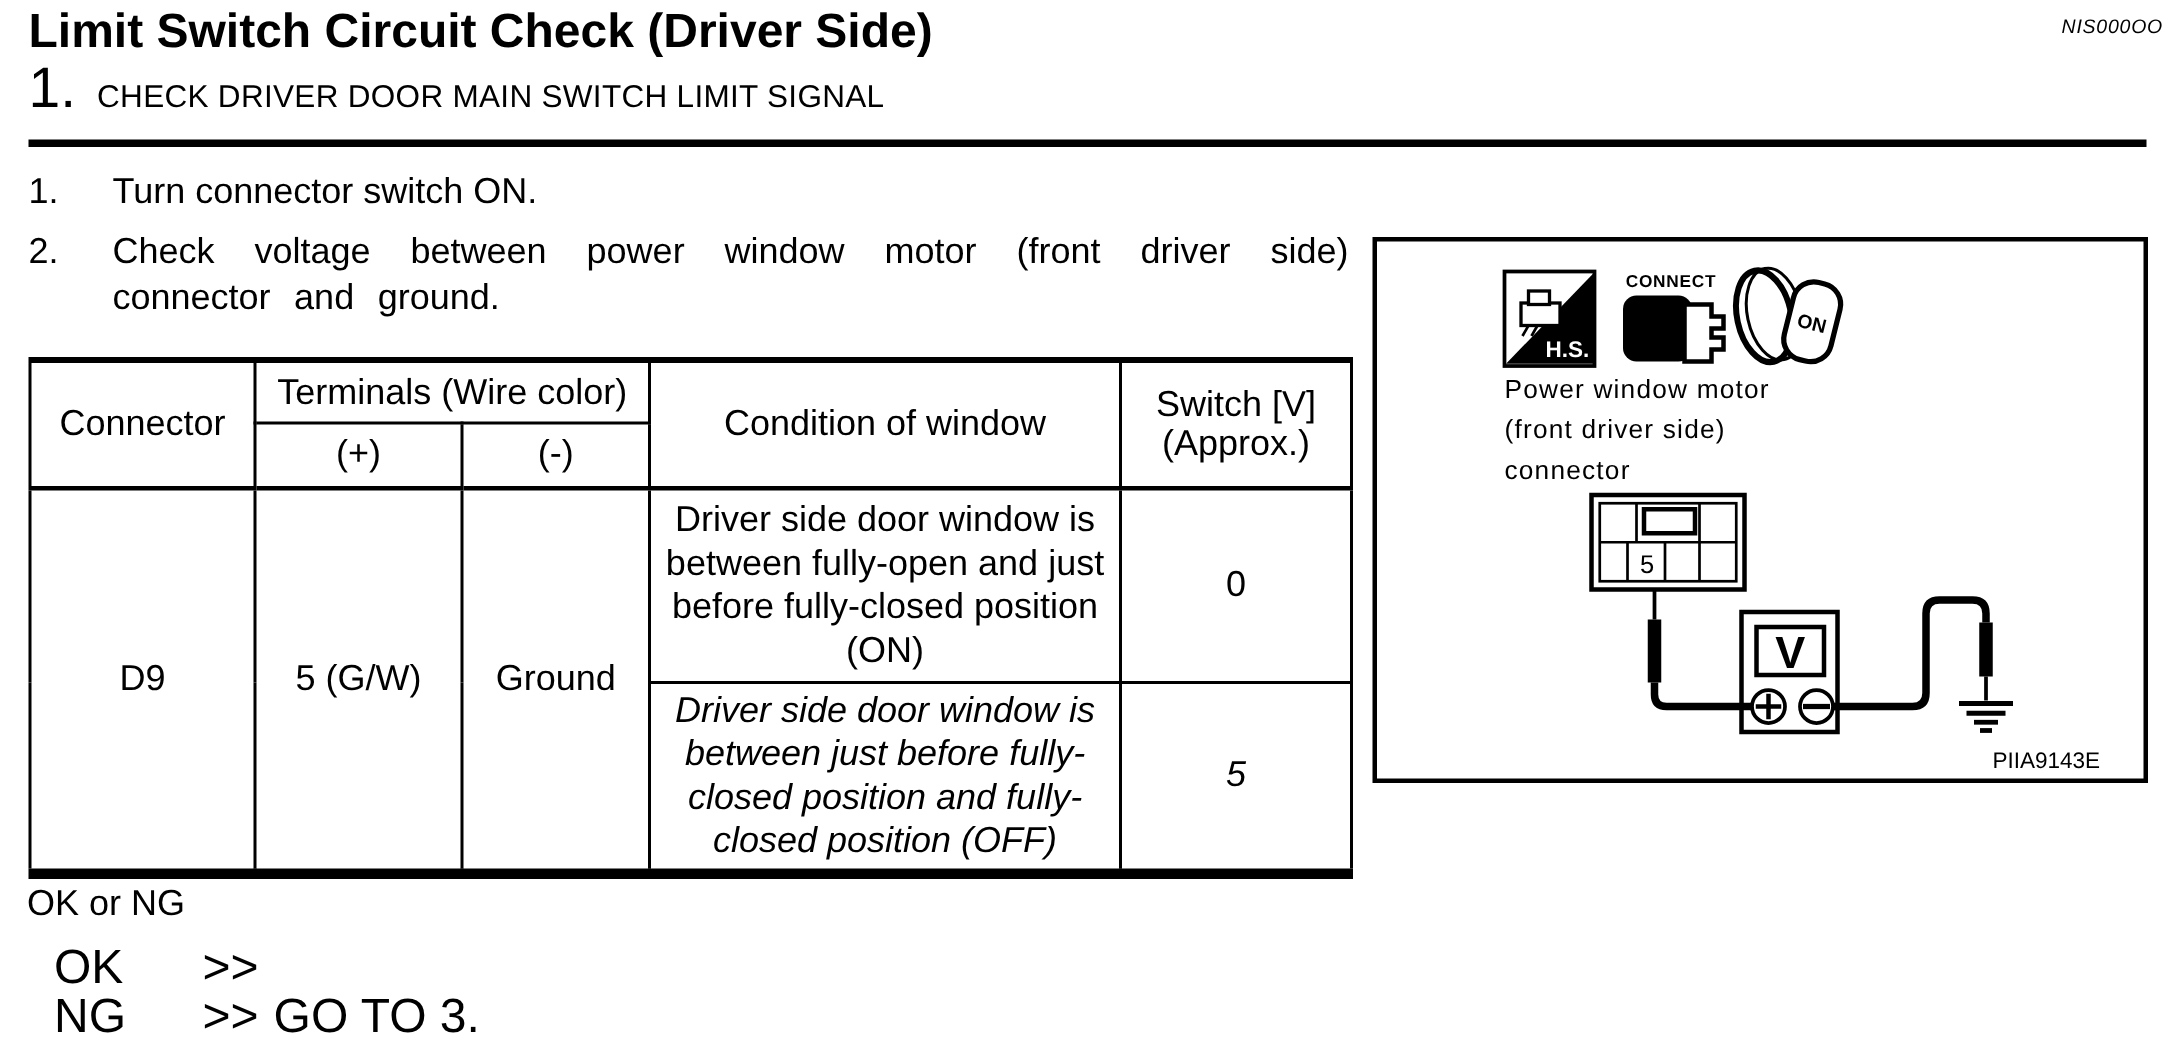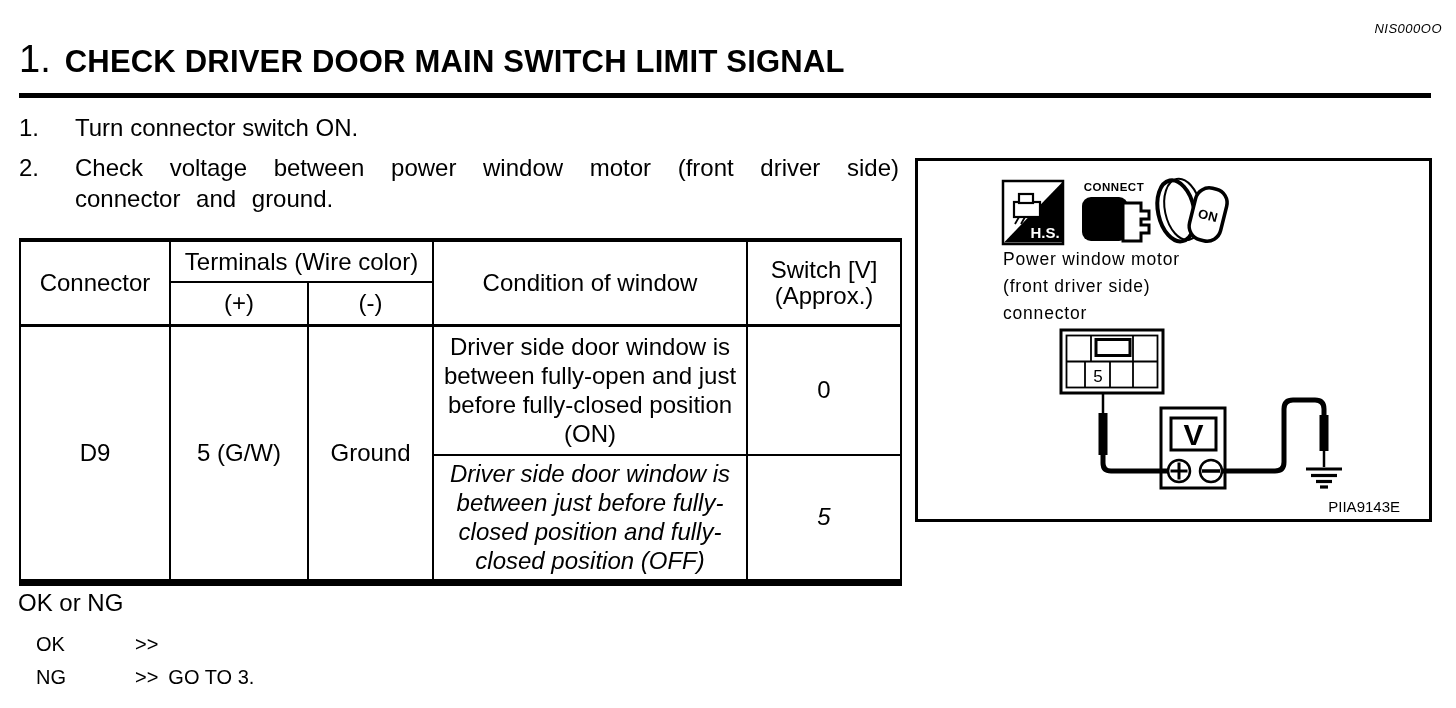--- a/index.html
+++ b/index.html
@@ -1,57 +1,58 @@
 <!DOCTYPE html>
 <html><head>
 <meta charset="utf-8">
 <style>
   html,body{margin:0;padding:0;background:#fff;color:#000;}
   body{width:1456px;height:708px;font-family:"Liberation Sans",sans-serif;}
   .page{position:relative;width:1456px;height:708px;overflow:hidden;background:#fff;}
 
   .doc-title{position:absolute;left:19px;top:2px;margin:0;font-size:32px;font-weight:bold;white-space:nowrap;}
-  .doc-code{position:absolute;right:14px;top:21px;font-size:13px;font-style:italic;letter-spacing:0.5px;}
+  .doc-code{position:absolute;right:14px;top:10px;font-size:13px;font-style:italic;letter-spacing:0.5px;}
 
   .step-heading{position:absolute;left:19px;top:38px;display:flex;align-items:baseline;}
   .step-heading .num{font-size:38px;font-weight:400;}
-  .step-heading .ttl{font-size:31px;font-weight:bold;margin-left:14px;letter-spacing:0.2px;white-space:nowrap;}
+  .step-heading .ttl{font-size:21px;font-weight:normal;margin-left:14px;letter-spacing:0.2px;white-space:nowrap;}
 
   .rule{position:absolute;left:19px;top:93px;width:1412px;height:5px;background:#000;}
 
   .steps{position:absolute;left:19px;top:112px;width:880px;}
   .step{display:flex;margin-bottom:9px;font-size:24px;line-height:31px;}
   .step .no{width:56px;flex:none;}
   .step .tx{flex:1;}
   .step .tx.justify{text-align:justify;word-spacing:9px;}
 
   .tbl-wrap{position:absolute;left:19px;top:238px;}
   table.spec{border-collapse:collapse;table-layout:fixed;width:881px;border-top:4px solid #000;border-bottom:7px solid #000;}
   table.spec th,table.spec td{border:2px solid #000;font-weight:400;font-size:24px;text-align:center;vertical-align:middle;padding:0;}
   table.spec .sep{border-bottom:3px solid #000;}
   tr.h1{height:42px;}  tr.h2{height:43px;}
   tr.b1{height:130px;} tr.b2{height:127px;font-style:italic;}
   td.cond{text-align:left;font-size:19.5px;line-height:29px;padding:8px 13px;}
   .vh span{display:block;line-height:26px;}
 
   .okng{position:absolute;left:18px;top:589px;font-size:24px;text-decoration-thickness:2px;text-underline-offset:5px;}
-  .results{position:absolute;left:36px;top:628px;font-size:20px;}
+  .results{position:absolute;left:36px;top:628px;font-size:32px;}
   .rrow{display:flex;line-height:33px;}
   .rlabel{width:99px;flex:none;}
   .rarrow{margin-right:10px;}
 
   .figure{position:absolute;left:915px;top:158px;width:517px;height:364px;border:3px solid #000;box-sizing:border-box;background:#fff;}
   .figure svg{display:block;}
   .svg-txt{font-family:"Liberation Sans",sans-serif;}
 </style>
 </head>
 <body>
 
 <div class="page">
 
+  <h1 class="doc-title">Limit Switch Circuit Check (Driver Side)</h1>
   <span class="doc-code">NIS000OO</span>
 
   <div class="step-heading">
     <span class="num">1.</span>
     <span class="ttl">CHECK DRIVER DOOR MAIN SWITCH LIMIT SIGNAL</span>
   </div>
 
   <div class="rule"></div>
 
   <div class="steps">

